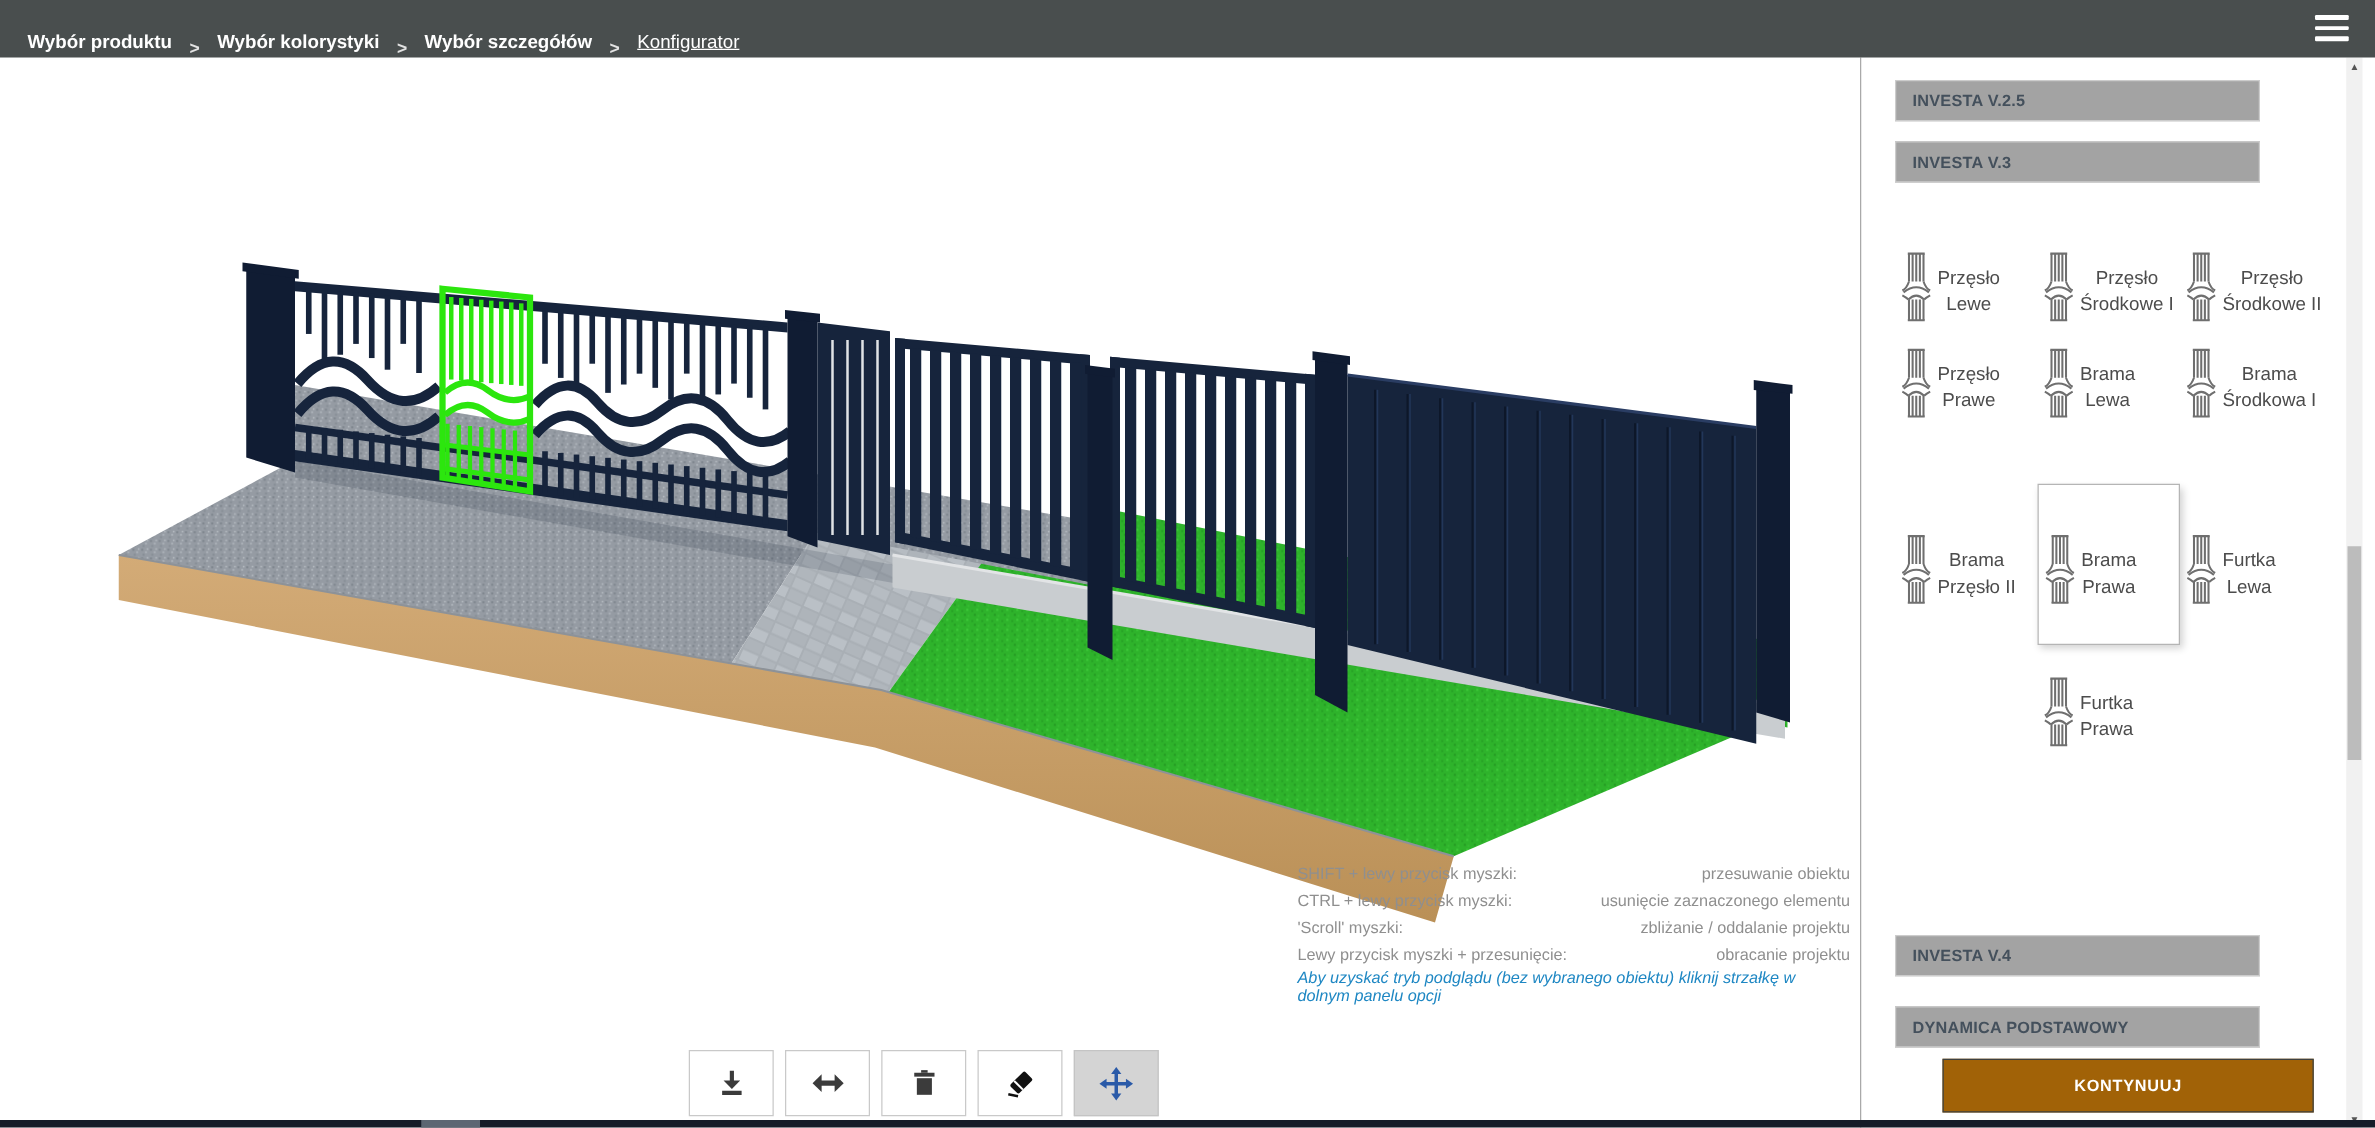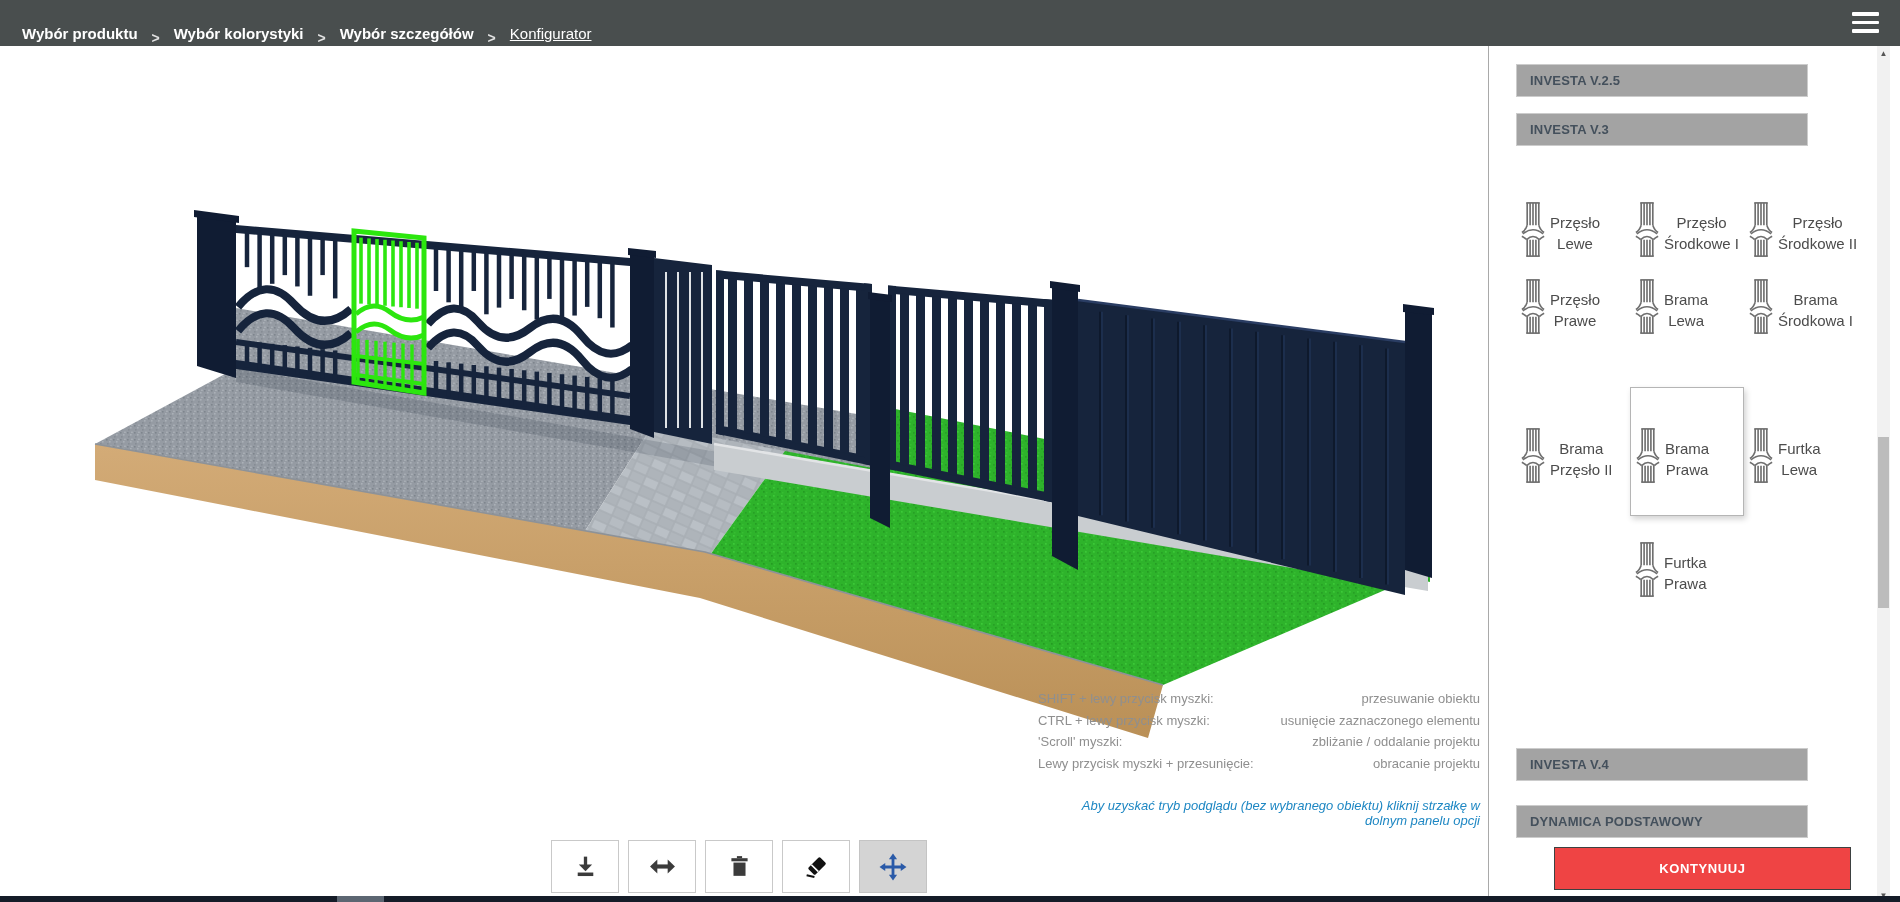--- a/index.html
+++ b/index.html
@@ -15,21 +15,21 @@
   .hamburger { position:absolute; right:21px; top:12px; width:27px; height:21px;
     display:flex; flex-direction:column; justify-content:space-between; cursor:pointer;}
   .hamburger span{ display:block; height:3.6px; background:#fff; border-radius:1px; }
 
   
   .canvas { position:absolute; left:0; top:46px; width:1488px; height:856px; background:#fff; }
   #scene { position:absolute; left:0; top:0; }
 
   .help { position:absolute; left:1038px; top:642px; width:442px; font-size:13px; color:#8f8f8f; }
   .help-row { display:flex; justify-content:space-between; line-height:21.5px;align-items:center; }
-  .help-note { margin-top:24px; text-align:right; font-style:italic; color:#1e87c3; font-size:13px; }
+  .help-note { margin-top:0; font-style:italic; color:#1e87c3; font-size:13px; }
 
   .toolbar { position:absolute; left:551px; top:794px; display:flex; gap:9px; }
   .tool-btn { width:68px; height:53px; background:#fff; border:1px solid #c9c9c9;
     display:flex; align-items:center; justify-content:center; cursor:pointer; }
   .tool-btn.selected { background:#d4d4d4; border-color:#c4c4c4; }
 
   
   .bottom-strip { position:absolute; left:0; top:896px; width:1900px; height:6px; background:#151c28; z-index:30;}
   .bottom-strip .hthumb { position:absolute; left:337px; top:0; width:47px; height:6px; background:#5c6672; }
 
@@ -45,21 +45,21 @@
   .thumb .ticon { width:34px; height:60px; margin-bottom:6px; }
   .tlabel { font-size:15px; color:#4c4c4c; text-align:center; line-height:21px; }
   .thumb.selected-card { background:#fff; border:1px solid #b5b5b5; box-shadow:2px 3px 6px rgba(0,0,0,0.18);
     padding-top:14px; height:129px; }
   .r3pad { padding-top:14px; }
   .scroll-track { position:absolute; left:388px; top:0; width:13px; height:856px; background:#f1f1f1; }
   .scroll-thumb { position:absolute; left:1px; top:391px; width:11px; height:171px; background:#bcbcbc; cursor:pointer;}
   .scroll-arrow { position:absolute; left:0; width:13px; height:14px; color:#555; font-size:8px;
     display:flex; align-items:center; justify-content:center; cursor:pointer;}
   .continue-btn { position:absolute; left:65px; top:801px; width:297px; height:43px;
-    background:#ef4444; border:1px solid #3d4141; color:#fff; font-size:13px; font-weight:700;
+    background:#a16207; border:1px solid #3d4141; color:#fff; font-size:13px; font-weight:700;
     letter-spacing:0.6px; display:flex; align-items:center; justify-content:center; cursor:pointer;
     font-family:"Liberation Sans", sans-serif; z-index:25; }
 </style>
 </head>
 <body>
 
 <div class="topnav">
   <span class="crumb">Wybór produktu</span>
   <span class="crumb-sep">&gt;</span>
   <span class="crumb">Wybór kolorystyki</span>

